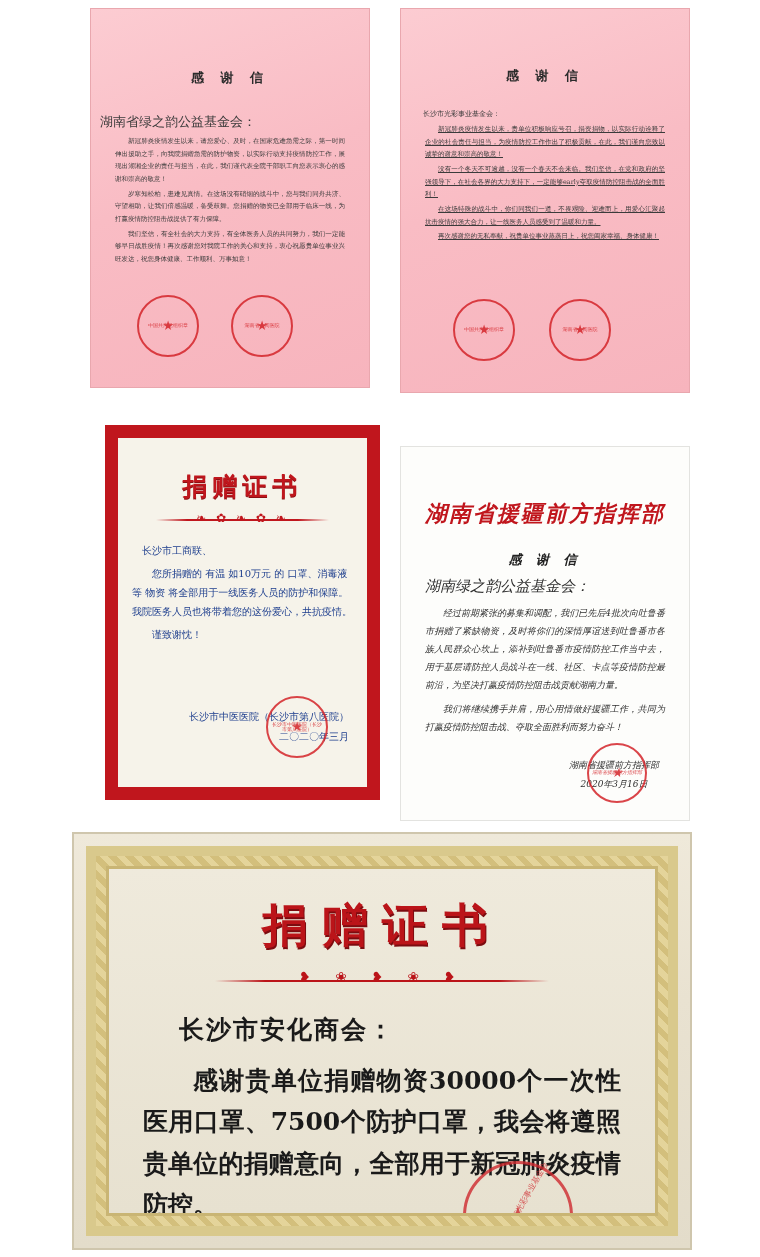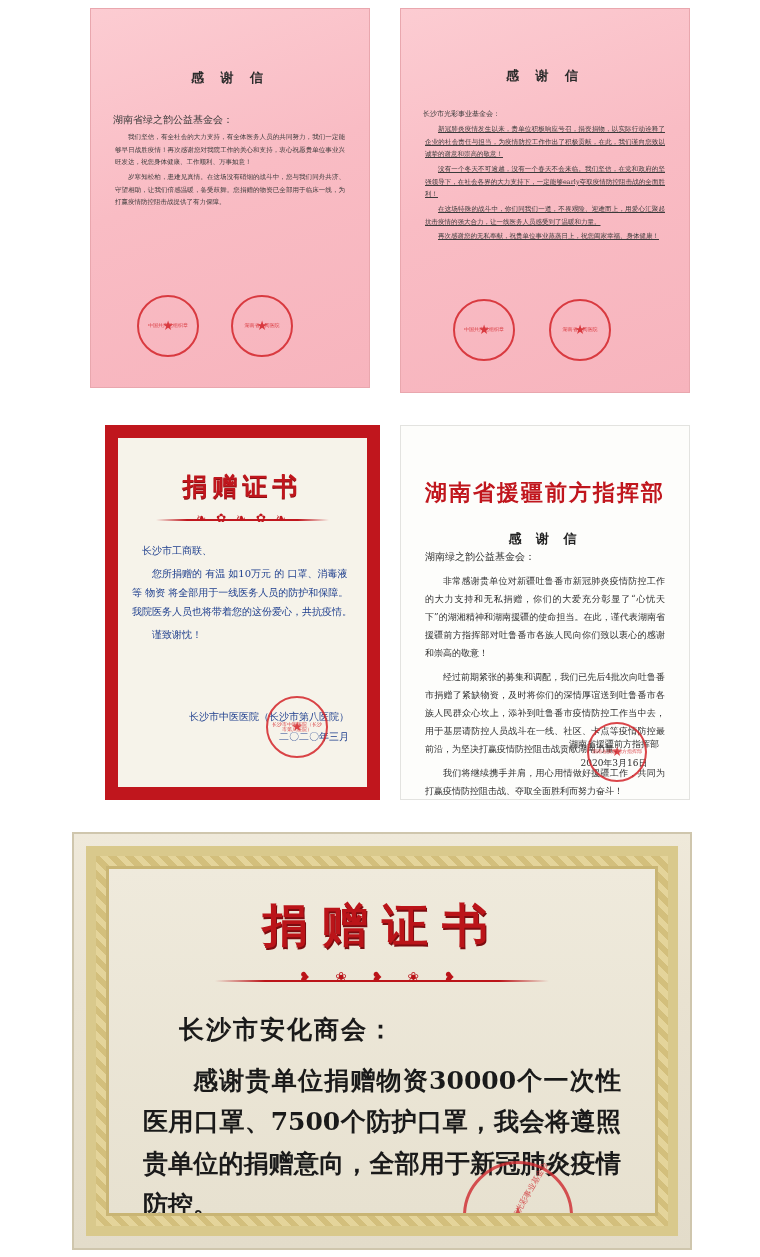--- a/index.html
+++ b/index.html
@@ -288,24 +288,25 @@
     white-space: nowrap;
   }
 </style>
 </head>
 <body>
 
 <div class="page">
 
   <div class="doc letter" style="left:90px; top:8px; width:280px; height:380px;">
     <div class="lt-title" style="font-size:13px; margin-top:60px;">感 谢 信</div>
-    <div class="lt-to" style="font-size:10px; margin:26px 0 4px 22px;">湖南省绿之韵公益基金会：</div>
+    <div class="lt-to" style="font-size:13px; margin:26px 0 4px 9px;">湖南省绿之韵公益基金会：</div>
     <div class="lt-body" style="font-size:6.5px; line-height:1.95; padding:0 24px;">
+      <p>新冠肺炎疫情发生以来，请您爱心、及时，在国家危难急需之际，第一时间伸出援助之手，向我院捐赠急需的防护物资，以实际行动支持疫情防控工作，展现出湖湘企业的责任与担当，在此，我们谨代表全院干部职工向您表示衷心的感谢和崇高的敬意！</p>
+      <p>岁寒知松柏，患难见真情。在这场没有硝烟的战斗中，您与我们同舟共济、守望相助，让我们倍感温暖，备受鼓舞。您捐赠的物资已全部用于临床一线，为打赢疫情防控阻击战提供了有力保障。</p>
       <p>我们坚信，有全社会的大力支持，有全体医务人员的共同努力，我们一定能够早日战胜疫情！再次感谢您对我院工作的关心和支持，衷心祝愿贵单位事业兴旺发达，祝您身体健康、工作顺利、万事如意！</p>
-      <p>岁寒知松柏，患难见真情。在这场没有硝烟的战斗中，您与我们同舟共济、守望相助，让我们倍感温暖，备受鼓舞。您捐赠的物资已全部用于临床一线，为打赢疫情防控阻击战提供了有力保障。</p>
     </div>
     <div class="seal" style="left:46px; top:286px; width:62px; height:62px; font-size:5px;">
       <span class="seal-star" style="font-size:13px;">★</span>
       <span class="seal-text">中国共产党组织章</span>
     </div>
     <div class="seal" style="left:140px; top:286px; width:62px; height:62px; font-size:5px;">
       <span class="seal-star" style="font-size:13px;">★</span>
       <span class="seal-text">湖南省人民医院</span>
     </div>
   </div>
@@ -348,26 +349,25 @@
         <div>二〇二〇年三月</div>
       </div>
 
       <div class="seal" style="left:148px; top:258px; width:62px; height:62px; font-size:5px;">
         <span class="seal-star" style="font-size:13px;">★</span>
         <span class="seal-text">长沙市中医医院（长沙市第八医院）</span>
       </div>
     </div>
   </div>
 
-  <div class="doc hq" style="left:400px; top:425px; width:290px; height:375px;">
+  <div class="doc hq" style="left:400px; top:446px; width:290px; height:375px;font-style:italic;">
     <div class="hq-title">湖南省援疆前方指挥部</div>
     <div class="hq-sub">感 谢 信</div>
-    <div style="padding:0 24px; margin-top:2px; font-size:10px; color:#2f2f2f; font-family:'DejaVu Serif', serif;">湖南绿之韵公益基金会：</div>
+    <div style="padding:0 24px; margin-top:8px; font-size:15px; color:#2f2f2f; font-family:'DejaVu Serif', serif;">湖南绿之韵公益基金会：</div>
     <div class="hq-body" style="margin-top:8px;">
-      <p>非常感谢贵单位对新疆吐鲁番市新冠肺炎疫情防控工作的大力支持和无私捐赠，你们的大爱充分彰显了“心忧天下”的湖湘精神和湖南援疆的使命担当。在此，谨代表湖南省援疆前方指挥部对吐鲁番市各族人民向你们致以衷心的感谢和崇高的敬意！</p>
       <p>经过前期紧张的募集和调配，我们已先后4批次向吐鲁番市捐赠了紧缺物资，及时将你们的深情厚谊送到吐鲁番市各族人民群众心坎上，添补到吐鲁番市疫情防控工作当中去，用于基层请防控人员战斗在一线、社区、卡点等疫情防控最前沿，为坚决打赢疫情防控阻击战贡献湖南力量。</p>
       <p>我们将继续携手并肩，用心用情做好援疆工作，共同为打赢疫情防控阻击战、夺取全面胜利而努力奋斗！</p>
     </div>
     <div class="hq-sign">
       <div>湖南省援疆前方指挥部</div>
       <div>2020年3月16日</div>
     </div>
 
     <div class="seal" style="left:186px; top:296px; width:60px; height:60px; font-size:5px;">
       <span class="seal-star" style="font-size:13px;">★</span>

